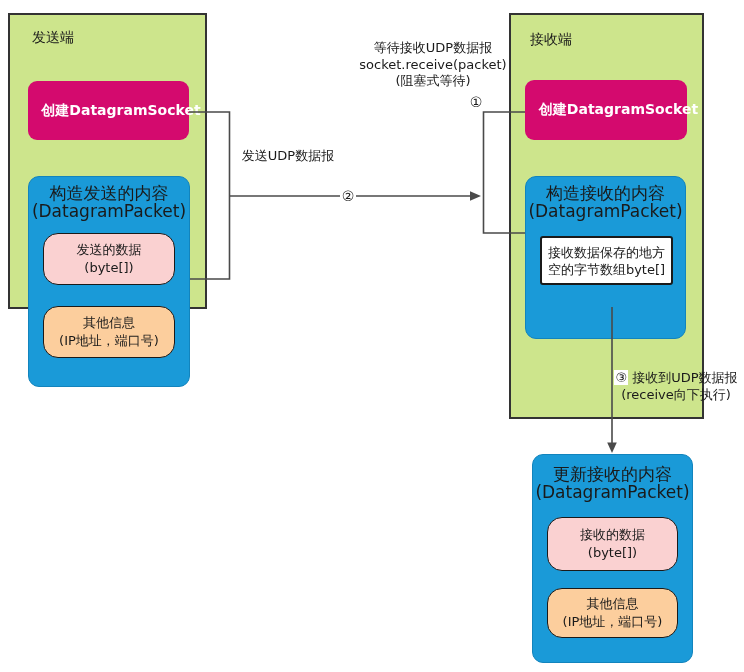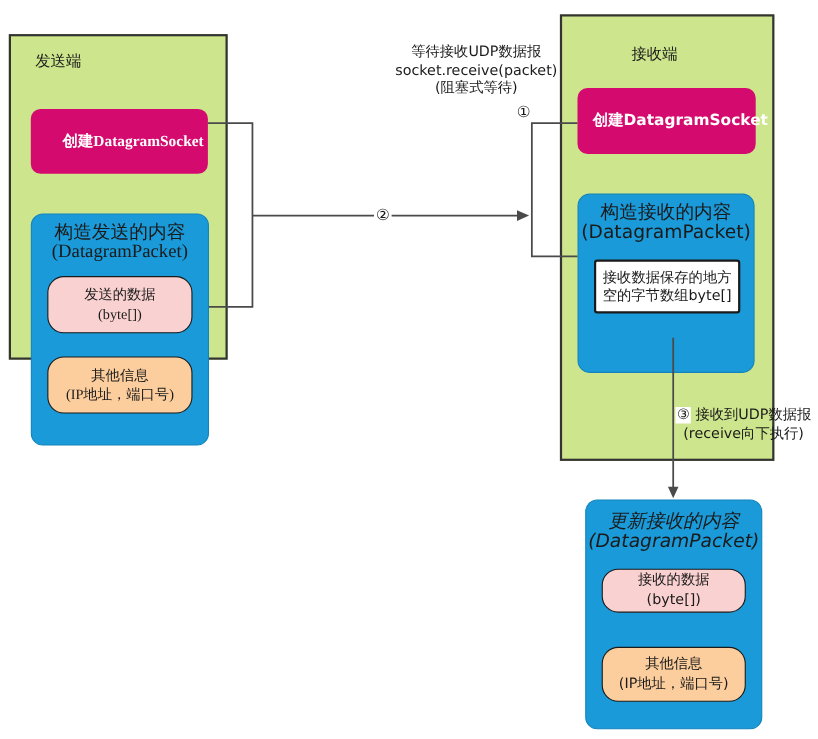--- a/index.html
+++ b/index.html
@@ -49,21 +49,21 @@
     text-align:center;
   }
   .masked{background:var(--background);}
   .step-inline{background:var(--background);padding:0 1px;}
 </style>
 </head>
 <body>
 
 <div class="canvas">
 
-  <div class="group" style="left:8px;top:31px;width:199px;height:296px;font-family:Liberation Serif, serif;">
+  <div class="group" style="left:8px;top:13px;width:199px;height:296px;">
     <div class="group-label" style="left:22px;top:14px;">发送端</div>
     <div class="socket-box" style="left:18px;top:66px;width:161px;height:59px;">
       <span>创建DatagramSocket</span>
     </div>
     <div class="packet-box" style="left:18px;top:161px;width:162px;height:211px;">
       <div class="packet-title">
         <span class="flow-line">构造发送的内容</span>
         <span class="flow-line">(DatagramPacket)</span>
       </div>
       <div class="inner-box data-fill" style="left:14px;top:56px;width:132px;height:52px;">
@@ -71,42 +71,42 @@
         <span>(byte[])</span>
       </div>
       <div class="inner-box info-fill" style="left:14px;top:129px;width:132px;height:52px;">
         <span>其他信息</span>
         <span>(IP地址，端口号)</span>
       </div>
     </div>
   </div>
 
   <div class="group" style="left:509px;top:13px;width:195px;height:406px;">
-    <div class="group-label" style="left:19px;top:26px;margin-left:44px;">接收端</div>
+    <div class="group-label" style="left:19px;top:16px;">接收端</div>
     <div class="socket-box" style="left:14px;top:65px;width:162px;height:60px;">
       <span>创建DatagramSocket</span>
     </div>
     <div class="packet-box" style="left:14px;top:161px;width:161px;height:163px;">
       <div class="packet-title">
         <span class="flow-line">构造接收的内容</span>
         <span class="flow-line">(DatagramPacket)</span>
       </div>
       <div class="inner-box buffer-fill" style="left:14px;top:59px;width:133px;height:49px;">
         <span>接收数据保存的地方</span>
         <span>空的字节数组byte[]</span>
       </div>
     </div>
   </div>
 
   <div class="packet-box" style="left:532px;top:454px;width:161px;height:209px;">
-    <div class="packet-title" style="padding-top:10px;font-style:italic;">
+    <div class="packet-title" style="padding-top:10px;">
       <span class="flow-line">更新接收的内容</span>
       <span class="flow-line">(DatagramPacket)</span>
     </div>
-    <div class="inner-box data-fill" style="left:14px;top:62px;width:131px;height:40px;">
+    <div class="inner-box data-fill" style="left:14px;top:62px;width:131px;height:54px;">
       <span>接收的数据</span>
       <span>(byte[])</span>
     </div>
     <div class="inner-box info-fill" style="left:14px;top:133px;width:131px;height:50px;">
       <span>其他信息</span>
       <span>(IP地址，端口号)</span>
     </div>
   </div>
 
   <svg class="connector-layer" viewBox="0 0 744 672">
@@ -119,20 +119,21 @@
   </svg>
 
   <div class="flow-label" style="left:347px;top:40px;width:172px;">
     <span class="flow-line">等待接收UDP数据报</span>
     <span class="flow-line">socket.receive(packet)</span>
     <span class="flow-line">(阻塞式等待)</span>
   </div>
   <div class="step-badge" style="left:468px;top:94px;">①</div>
 
   <div class="flow-label" style="left:213px;top:148px;width:150px;">
+    <span class="flow-line">发送UDP数据报</span>
   </div>
   <div class="step-badge masked" style="left:340px;top:188px;">②</div>
 
   <div class="flow-label" style="left:601px;top:369px;width:150px;line-height:17px;">
     <span class="flow-line">
       <span class="step-inline">③</span>
       <span>接收到UDP数据报</span>
     </span>
     <span class="flow-line">(receive向下执行)</span>
   </div>

